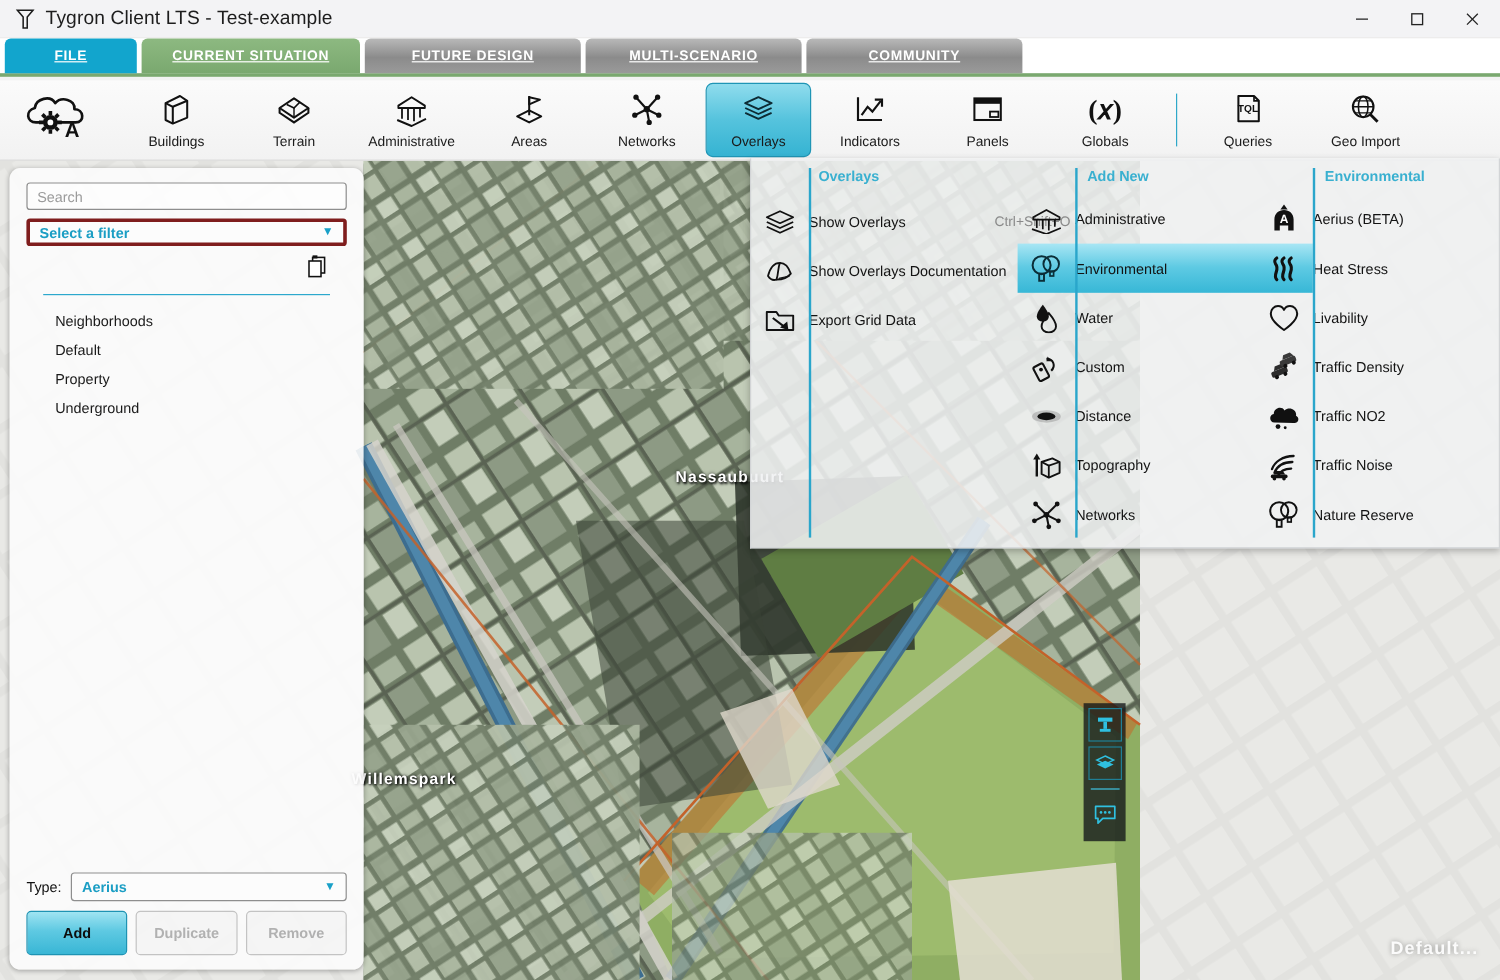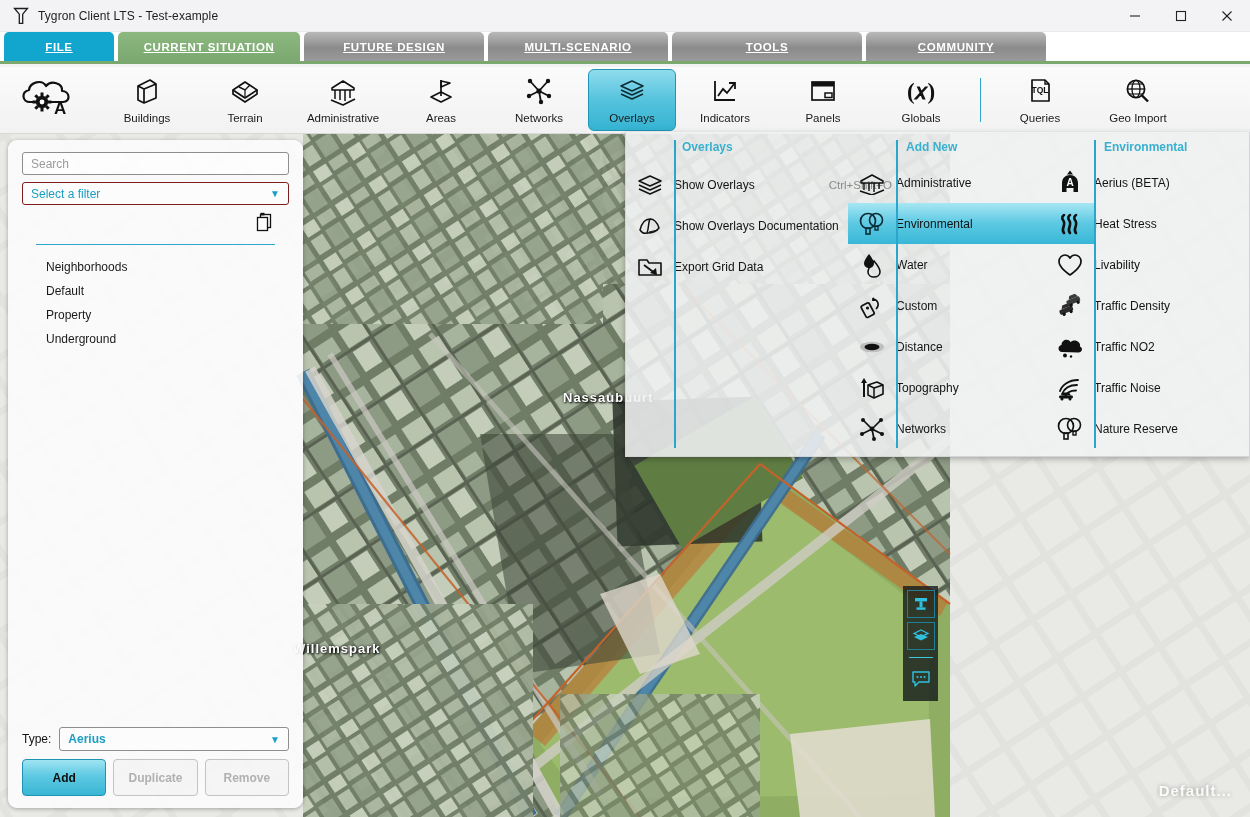--- a/index.html
+++ b/index.html
@@ -10,21 +10,21 @@
   }
   #app { position:relative; width:1250px; height:817px; overflow:hidden; background:#f3f3f3; }
 
   
   .titlebar{
     position:absolute; left:0; top:0; width:1250px; height:32px;
     background:#f3f3f5; display:flex; align-items:center;
     border-bottom:1px solid #eceaea;
   }
   .tb-icon{ width:30px; height:32px; display:flex; align-items:center; justify-content:center; margin-left:6px;}
-  .tb-title{ font-size:12px; color:#1d1d1d; margin-left:2px; letter-spacing:.1px;}
+  .tb-title{ font-size:16px; color:#1d1d1d; margin-left:2px; letter-spacing:.1px;}
   .win-ctrls{ margin-left:auto; display:flex; height:32px; }
   .win-btn{ width:46px; height:32px; display:flex; align-items:center; justify-content:center;
             font-size:13px; color:#222; }
 
   
   .tabstrip{
     position:absolute; left:0; top:32px; width:1250px; height:32px;
     background:#ffffff; display:flex; align-items:flex-end;
     border-bottom:3px solid #7aa86f;
   }
@@ -95,23 +95,23 @@
     box-shadow:0 1px 4px rgba(0,0,0,.30);
     display:flex; flex-direction:column;
   }
   .sp-top{ padding:12px 14px 0 14px; }
   .sp-input{
     width:100%; height:23px; border:1px solid #8e8e8e; background:rgba(255,255,255,.55);
     border-radius:3px; padding:0 8px; font-size:12px; color:#9b9b9b;
     display:flex; align-items:center;
   }
   .sp-select{
-    width:100%; height:23px; border:1px solid #7f1d1d; background:rgba(255,255,255,.45);
+    width:100%; height:23px; border:3px solid #7f1d1d; background:rgba(255,255,255,.45);
     border-radius:3px; padding:0 8px; margin-top:7px; font-size:12px;
-    color:#1b9ec4; font-weight:normal; display:flex; align-items:center;
+    color:#1b9ec4; font-weight:bold; display:flex; align-items:center;
   }
   .sp-select .caret{ margin-left:auto; color:#19a0c8; font-size:10px; }
   .sp-iconrow{ display:flex; justify-content:flex-end; padding:7px 16px 0 0; }
   .sp-rule{ height:1px; background:#2ca8cd; margin:8px 14px 0 14px; }
   .sp-list{ flex:1; padding:10px 0 0 0; overflow:hidden; }
   .sp-li{ height:24px; display:flex; align-items:center; padding-left:38px;
           font-size:12px; color:#1a1a1a; }
   .sp-bottom{ padding:0 14px 12px 14px; }
   .sp-typerow{ display:flex; align-items:center; gap:8px; margin-bottom:8px; }
   .sp-typelabel{ font-size:12px; color:#111; font-weight:normal; }
@@ -188,21 +188,20 @@
           </svg>
       </div>
     </div>
   </div>
 
   <div class="tabstrip">
     <div class="tab file">FILE</div>
     <div class="tab current">CURRENT SITUATION</div>
     <div class="tab grey w1">FUTURE DESIGN</div>
     <div class="tab grey w2">MULTI-SCENARIO</div>
-    <div class="tab grey w3">TOOLS</div>
     <div class="tab grey w4">COMMUNITY</div>
   </div>
 
   <div class="ribbon">
 
     <div class="rib-logo">
       <svg width="62" height="48" viewBox="0 0 62 48">
         <path d="M12 26 C4 26 3 16 11 14 C12 6 24 3 28 10 C33 4 45 7 44 15 C52 15 53 26 45 26 Z" fill="none" stroke="#111" stroke-width="2.2" stroke-linejoin="round"></path>
         <g transform="translate(14,16)">
           <circle cx="10" cy="10" r="6.2" fill="#111"></circle>

